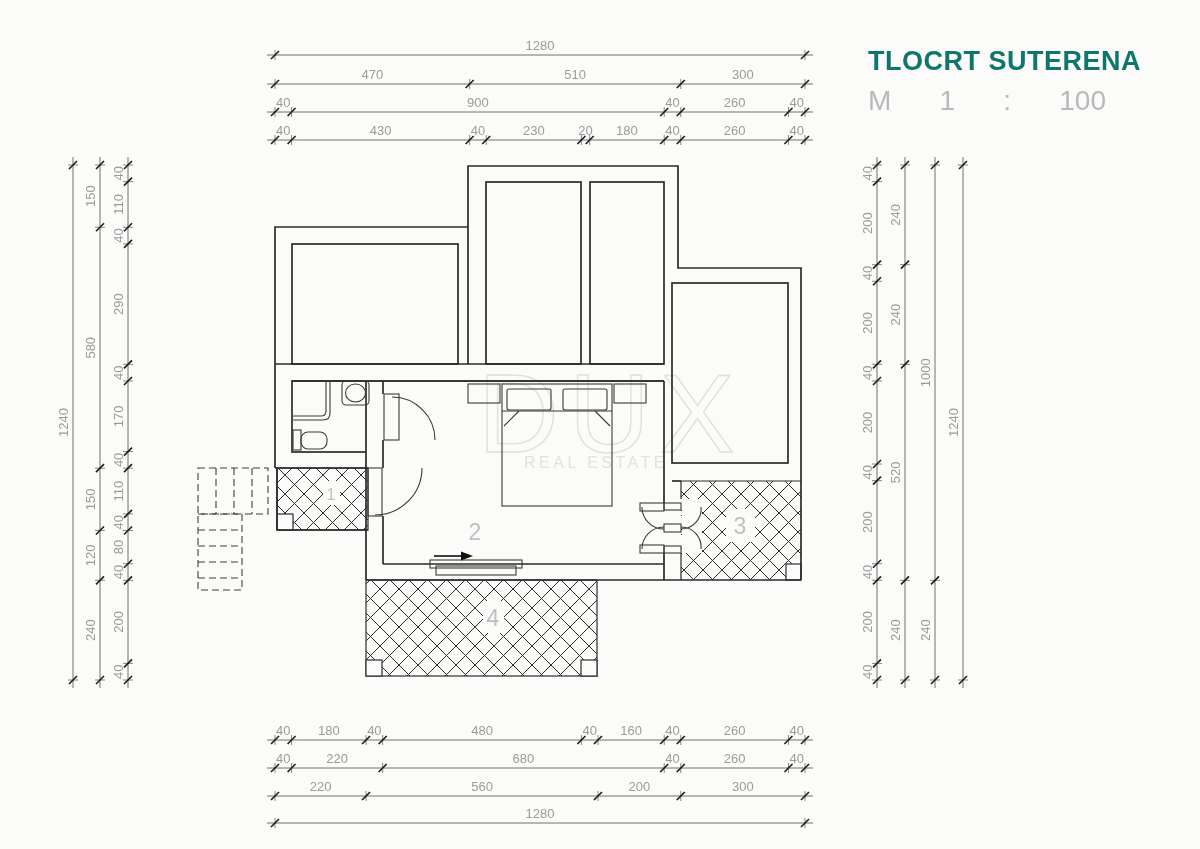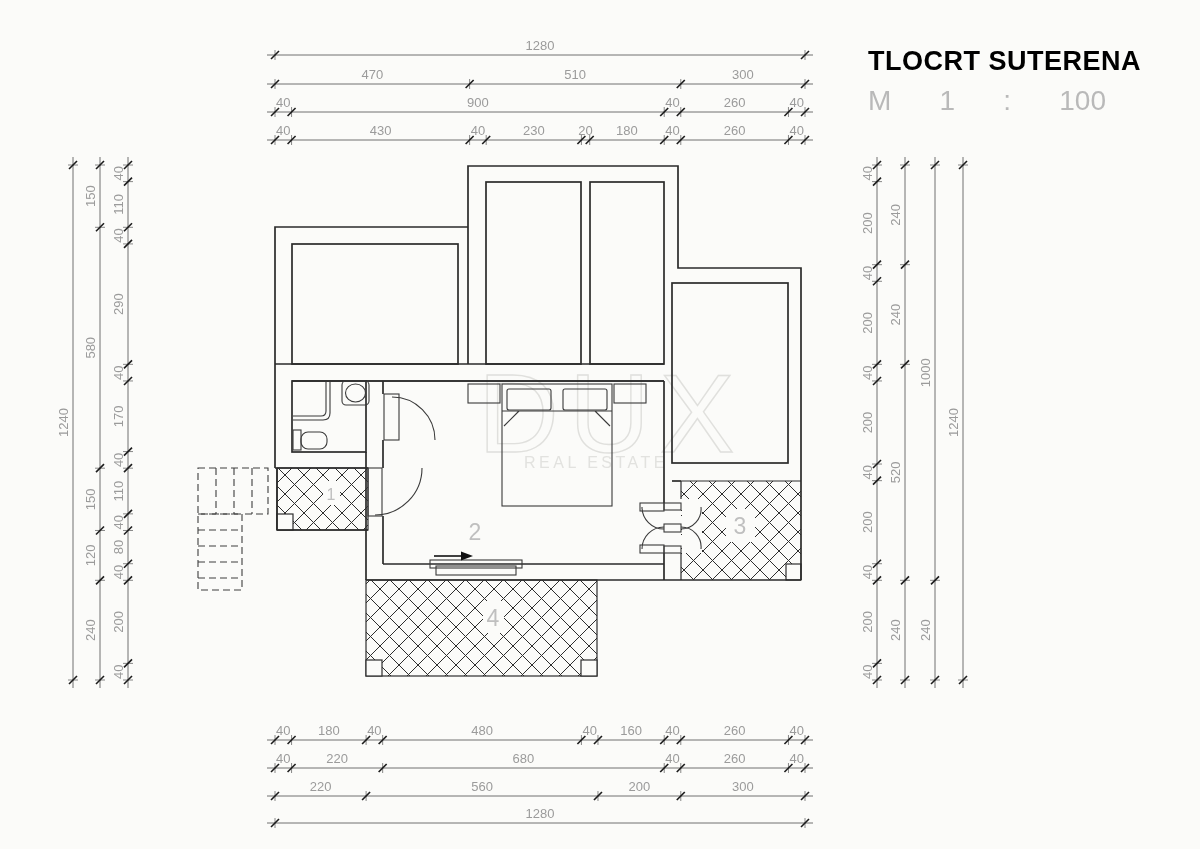--- a/index.html
+++ b/index.html
@@ -2,21 +2,21 @@
 <html><head>
 <meta charset="utf-8">
 <style>
   html,body{margin:0;padding:0;background:#fbfbf9;}
   .canvas{position:relative;width:1200px;height:849px;background:#fbfbf9;overflow:hidden;
           font-family:"Liberation Sans","DejaVu Sans",sans-serif;}
   svg text{font-family:"Liberation Sans","DejaVu Sans",sans-serif;}
   .dim-label{font-size:13px;fill:#9b9b9b;}
   .room-label{fill:#bfbfbf;}
   .title-block{position:absolute;left:868px;top:46px;width:260px;}
-  .title-main{font-size:27px;font-weight:700;color:#000000;letter-spacing:.5px;white-space:nowrap;}
+  .title-main{font-size:27px;font-weight:700;color:#0f766e;letter-spacing:.5px;white-space:nowrap;}
   .title-scale{margin-top:8px;width:238px;display:flex;justify-content:space-between;
                font-size:28px;font-weight:400;color:#b9b9b9;}
 </style>
 </head>
 <body>
 
 <div class="canvas">
 
   <div class="title-block">
     <div class="title-main">TLOCRT SUTERENA</div>

